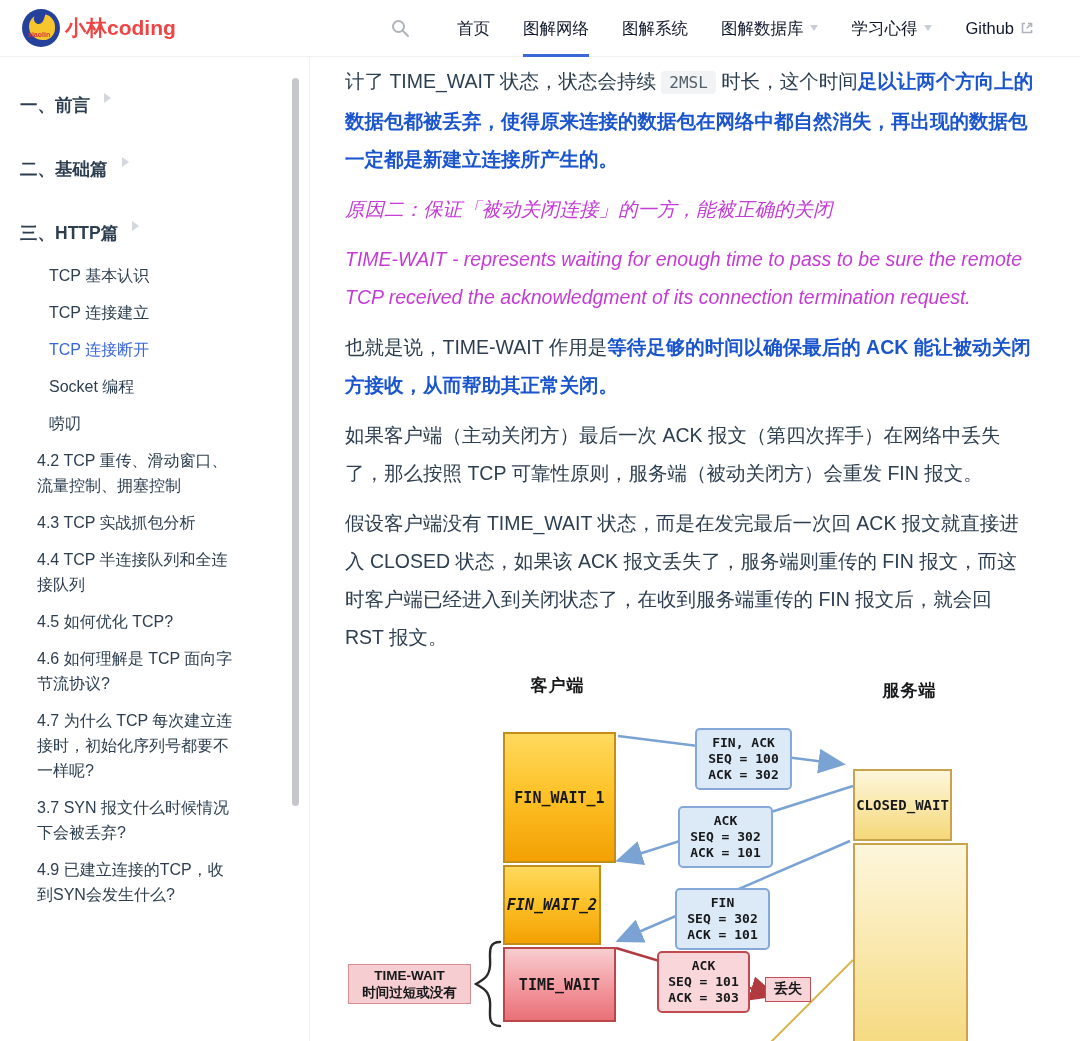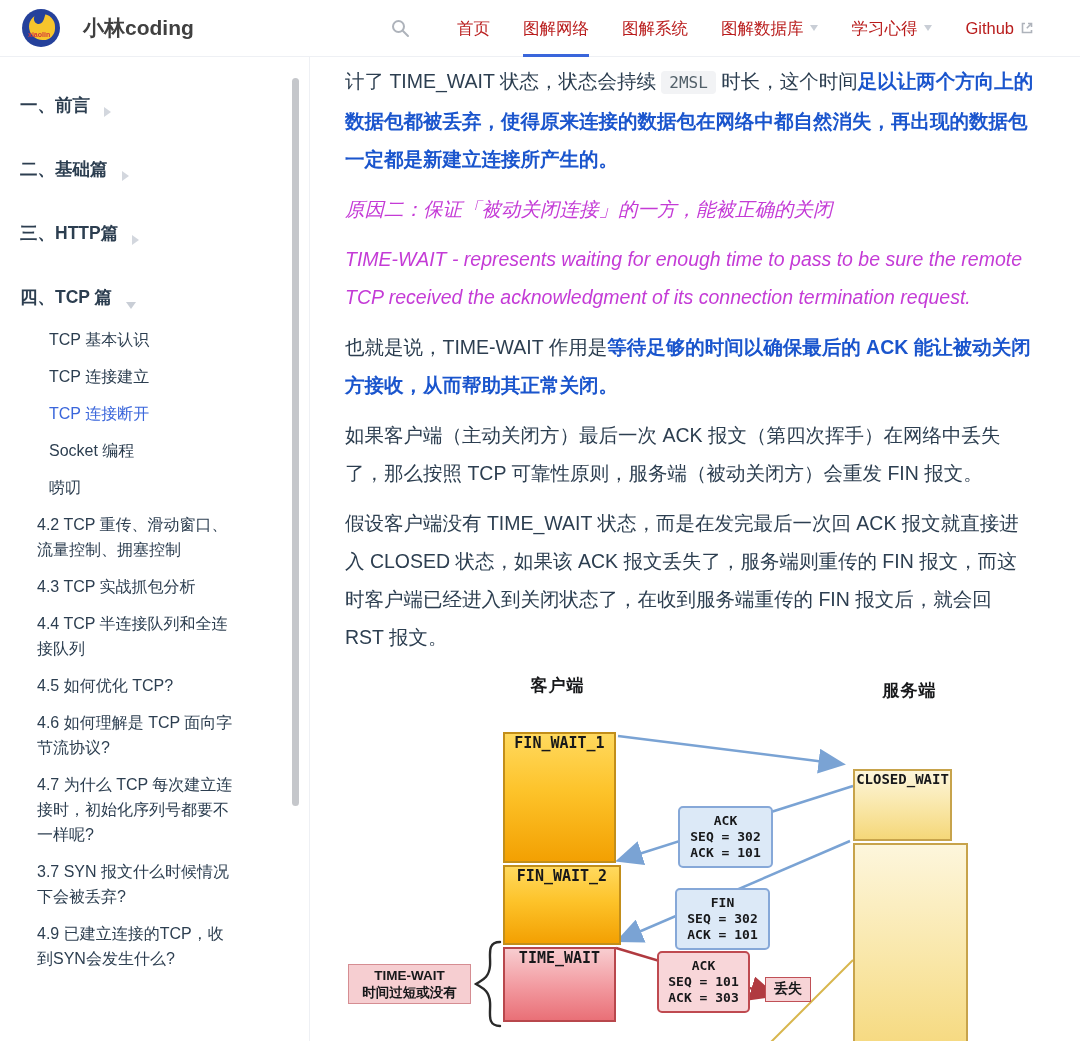--- a/index.html
+++ b/index.html
@@ -8,33 +8,33 @@
 
   
   .header { position:fixed; top:0; left:0; width:1080px; height:57px; background:#fff;
     display:flex; align-items:center; padding:0 46px 0 22px; border-bottom:1px solid #eef0f4; z-index:30; }
   .logo { width:38px; height:38px; border-radius:50%; background:#25419b; position:relative; overflow:hidden; flex:none; }
   .logo::before { content:""; position:absolute; left:7px; top:5px; width:26px; height:26px;
     border-radius:50% 50% 46% 54%; background:#f7c52c; }
   .logo::after { content:""; position:absolute; left:12px; top:3px; width:10px; height:12px;
     background:#25419b; border-radius:0 0 60% 60%; transform:rotate(18deg); }
   .logo-txt { position:absolute; left:6px; top:22px; font-size:7px; font-weight:bold; color:#d4373e; letter-spacing:0; }
-  .site-title { font-size:21px; font-weight:700; color:#404040; margin-left:23px; }
+  .site-title { font-size:21px; font-weight:700; color:#ef4444; margin-left:5px; }
   .nav { margin-left:auto; display:flex; align-items:center; gap:33px; font-size:16.5px; }
-  .nav a { color:#b91c1c; text-decoration:none; display:flex; align-items:center; line-height:57px; height:57px; }
+  .nav a { color:#0f172a; text-decoration:none; display:flex; align-items:center; line-height:57px; height:57px; }
   .nav a.active { box-shadow:inset 0 -3px 0 #3a66db; }
   .search-btn { margin-right:14px; cursor:pointer; display:flex; align-items:center; }
   .tri-down-sm { width:0; height:0; border-left:4.5px solid transparent; border-right:4.5px solid transparent;
     border-top:6px solid #c9ced6; margin-left:7px; }
   .ext-ico { margin-left:6px; }
 
   
   .sidebar { position:fixed; top:57px; left:0; bottom:0; width:310px; background:#fff;
     border-right:1px solid #eef0f4; padding:36px 0 0 20px; z-index:20; }
-  .side-sec { display:flex; align-items:flex-end; font-size:17.5px; font-weight:700; color:#2c3e50;
+  .side-sec { display:flex; align-items:flex-start; font-size:17.5px; font-weight:700; color:#2c3e50;
     margin-bottom:40px; cursor:pointer; }
   .tri-right { width:0; height:0; border-top:5.5px solid transparent; border-bottom:5.5px solid transparent;
     border-left:7.5px solid #d3d7de; margin-left:14px; }
   .tri-down { width:0; height:0; border-left:5.5px solid transparent; border-right:5.5px solid transparent;
     border-top:7.5px solid #c9ced6; margin-left:14px; }
   .toc { list-style:none; margin-top:-22px; }
   .toc li { margin-bottom:12px; }
   .toc a { display:block; width:218px; font-size:16px; line-height:25px; color:#2c3e50; text-decoration:none; cursor:pointer; }
   .toc .l2 a { padding-left:17px; }
   .toc .l3 a { padding-left:29px; }
@@ -49,21 +49,21 @@
   strong.hl { color:#1a55cd; font-weight:700; }
   .quote { color:#c43bd6; font-style:italic; }
   code.inline { background:#f2f3f5; color:#526069; border-radius:4px; padding:2px 8px;
     font-family:"DejaVu Sans Mono",monospace; font-size:16px; }
 
   
   .diagram { position:relative; width:660px; height:392px; margin-top:10px;
     font-family:"DejaVu Sans Mono",monospace; }
   .dg-actor { position:absolute; font-family:"Liberation Sans","DejaVu Sans",sans-serif;
     font-size:17px; font-weight:700; color:#17181a; width:95px; text-align:center; letter-spacing:1px; }
-  .dg-box { position:absolute; border:2px solid; display:flex; align-items:flex-start; justify-content:center;
+  .dg-box { position:absolute; border:2px solid; display:flex; align-items:center; justify-content:center;
     font-weight:700; color:#17181a; }
   .st-orange { background:linear-gradient(180deg,#ffd95e 0%,#fdc32a 45%,#f3a002 100%); border-color:#c28e1a; font-size:15px; }
   .st-cream  { background:linear-gradient(180deg,#fdf6dc 0%,#f9e6a6 55%,#f5d779 100%); border-color:#c7a34b; font-size:14px; }
   .st-pink   { background:linear-gradient(180deg,#f8cdd0 0%,#f2989e 55%,#e97077 100%); border-color:#b8474c; font-size:15px; }
   .msg { position:absolute; border:2px solid #86a8d8; background:#dce9f7; border-radius:5px;
     text-align:center; font-size:13px; font-weight:700; line-height:16px; color:#17181a; padding:5px 4px; }
   .msg.red { border-color:#bf4a50; background:#f8d6d9; }
   .tag { position:absolute; border:1.5px solid; text-align:center; font-weight:700; color:#17181a;
     font-family:"Liberation Sans","DejaVu Sans",sans-serif; font-size:14px;margin-top:12px; }
   .tag.lost { background:#f7d4d7; border-color:#c05056; line-height:21px; }
@@ -121,24 +121,20 @@
     <span class="tri-right"></span>
   </div>
   <div class="side-sec">
     <span>二、基础篇</span>
     <span class="tri-right"></span>
   </div>
   <div class="side-sec">
     <span>三、HTTP篇</span>
     <span class="tri-right"></span>
   </div>
-  <div class="side-sec">
-    <span>四、TCP 篇</span>
-    <span class="tri-down"></span>
-  </div>
   <ul class="toc">
     <li class="l3">
         <a>TCP 基本认识</a>
       </li>
     <li class="l3">
         <a>TCP 连接建立</a>
       </li>
     <li class="l3">
         <a class="on">TCP 连接断开</a>
       </li>
@@ -208,32 +204,37 @@
 
       <path d="M155,274 C141,274 146,288 145,298 C144,310 137,312 131,316 C137,320 144,322 145,334 C146,344 141,358 155,358" fill="none" stroke="#2a2a2a" stroke-width="2.4" stroke-linecap="round"></path>
     </svg>
 
     <div class="dg-actor" style="left:165px; top:6px;">客户端</div>
     <div class="dg-actor" style="left:517px; top:11px;">服务端</div>
 
     <div class="dg-box st-orange" style="left:158px; top:64px;  width:113px; height:131px;">
         <span>FIN_WAIT_1</span>
       </div>
-    <div class="dg-box st-orange" style="left:158px; top:197px; width:118px; height:80px;">
+    <div class="dg-box st-orange" style="left:158px; top:197px; width:98px; height:80px;font-style:italic;">
         <span>FIN_WAIT_2</span>
       </div>
     <div class="dg-box st-pink" style="left:158px; top:279px; width:113px; height:75px;">
         <span>TIME_WAIT</span>
       </div>
 
     <div class="dg-box st-cream" style="left:508px; top:101px; width:99px; height:72px;">
         <span>CLOSED_WAIT</span>
       </div>
     <div class="dg-box st-cream" style="left:508px; top:175px; width:115px; height:220px; align-items:flex-end; padding-bottom:42px; font-size:15px;"></div>
 
+    <div class="msg" style="left:350px; top:60px;  width:97px;">
+      <div>FIN, ACK</div>
+        <div>SEQ = 100</div>
+        <div>ACK = 302</div>
+    </div>
     <div class="msg" style="left:333px; top:138px; width:95px;">
       <div>ACK</div>
         <div>SEQ = 302</div>
         <div>ACK = 101</div>
     </div>
     <div class="msg" style="left:330px; top:220px; width:95px;">
       <div>FIN</div>
         <div>SEQ = 302</div>
         <div>ACK = 101</div>
     </div>

